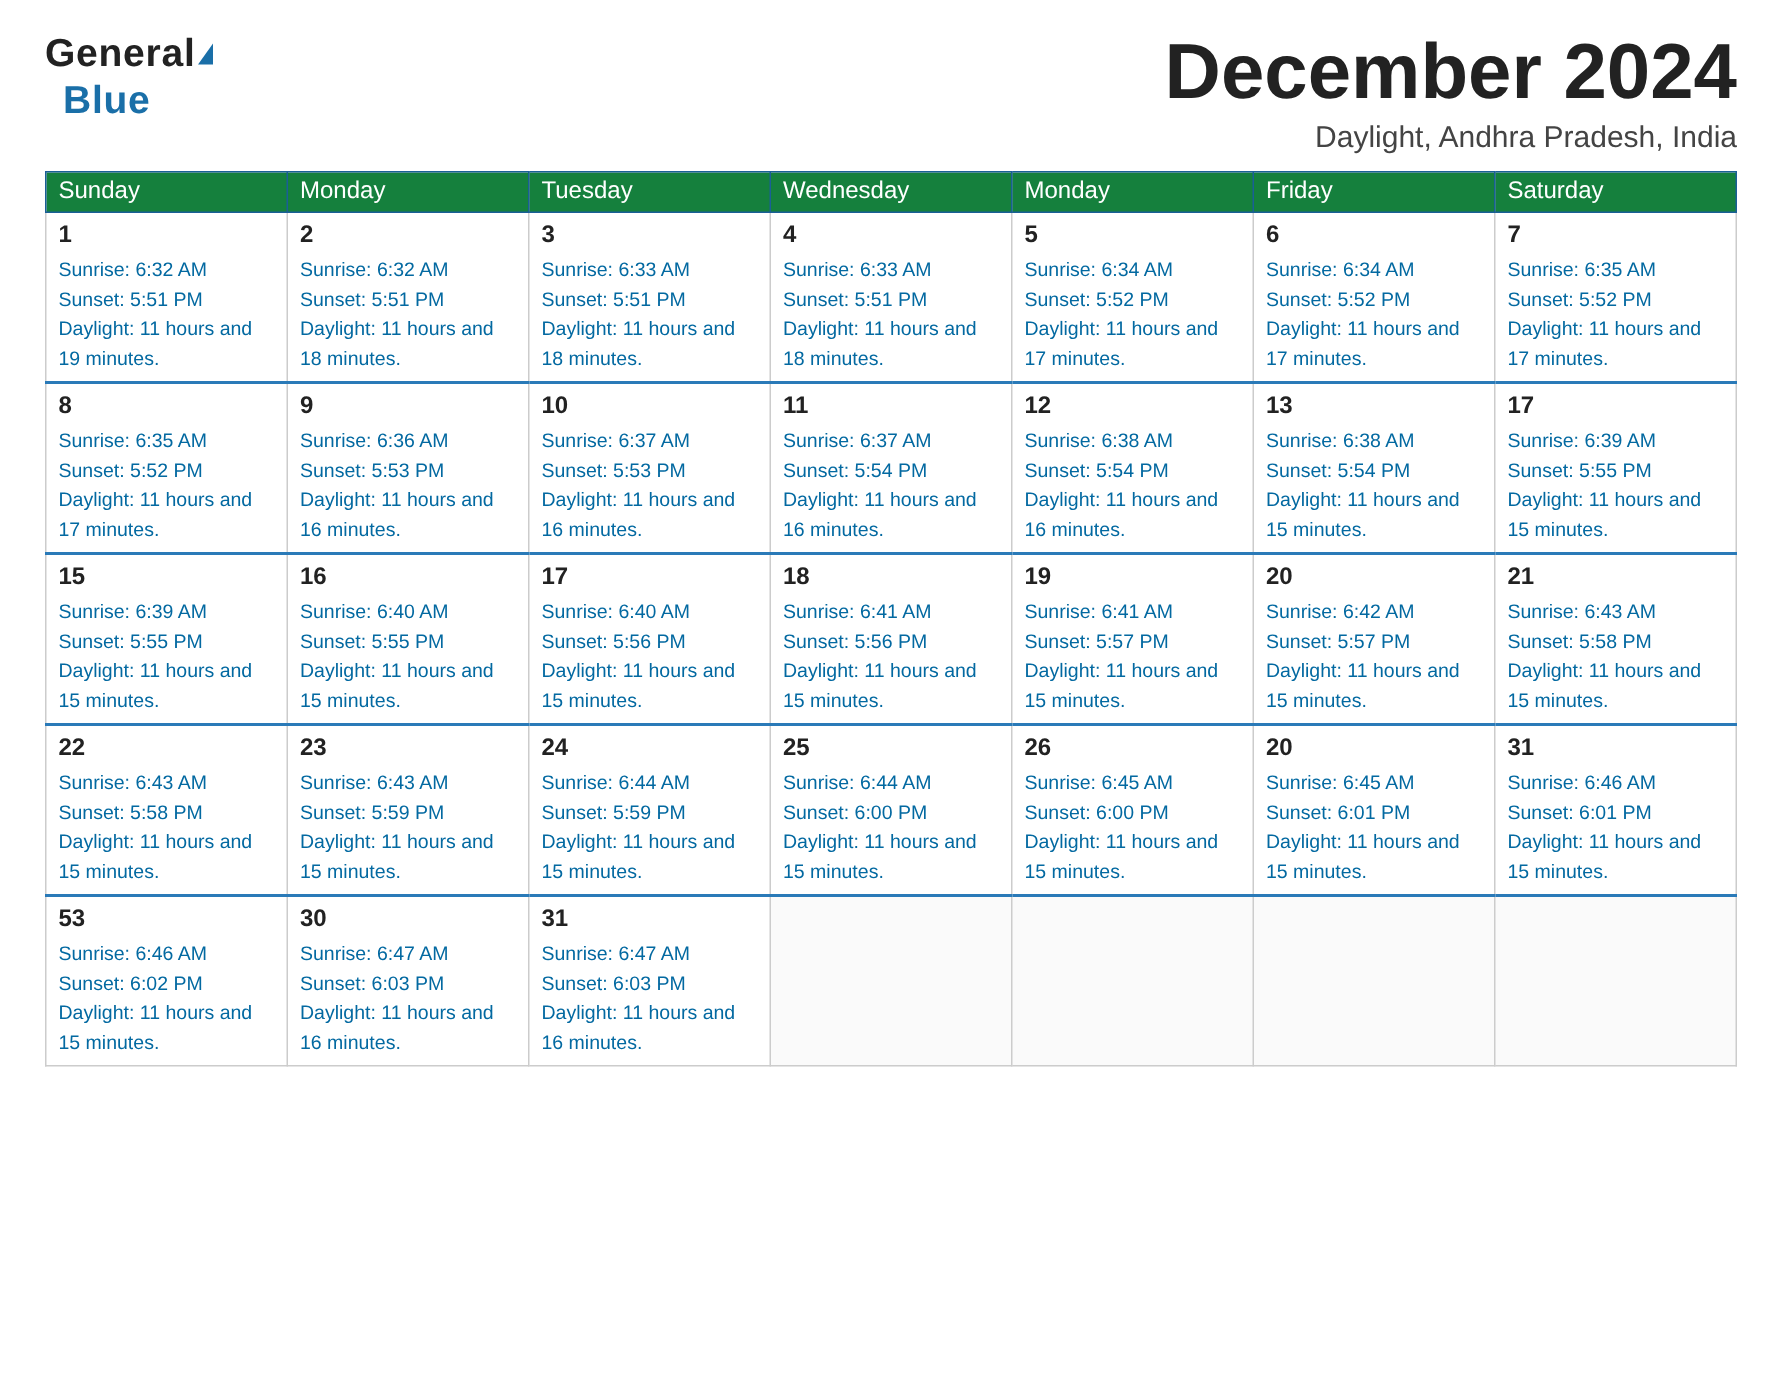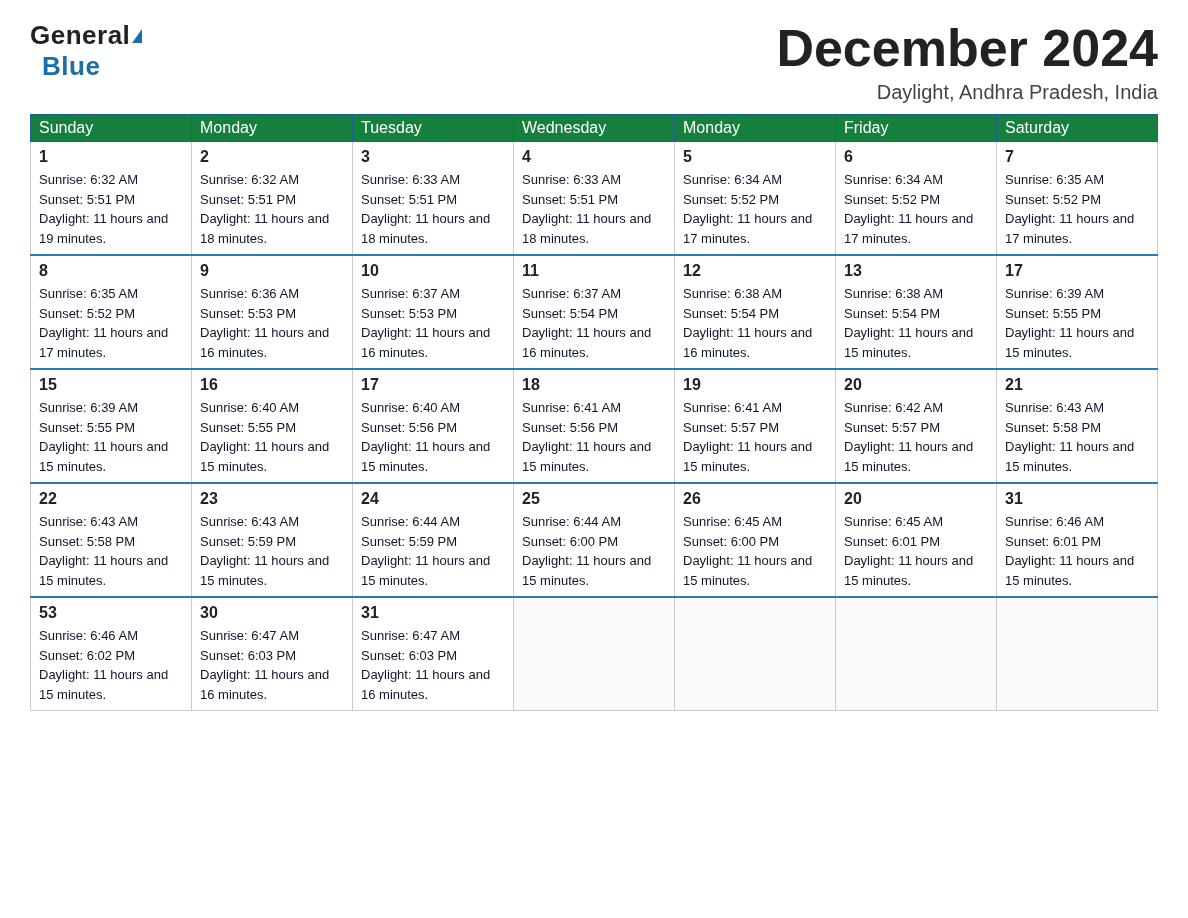--- a/index.html
+++ b/index.html
@@ -88,21 +88,21 @@
     }
     .day-number {
       font-size: 16px;
       font-weight: bold;
       color: #222;
       margin-bottom: 4px;
     }
     .day-info {
       font-size: 13px;
       line-height: 1.5;
-      color: #0f172a;
+      color: #0369a1;
     }
     .empty-cell {
       background: #fafafa;
     }
     .row-divider td {
       border-top: 2px solid #2a7ab8;
     }
   </style>
 </head>
 <body>

